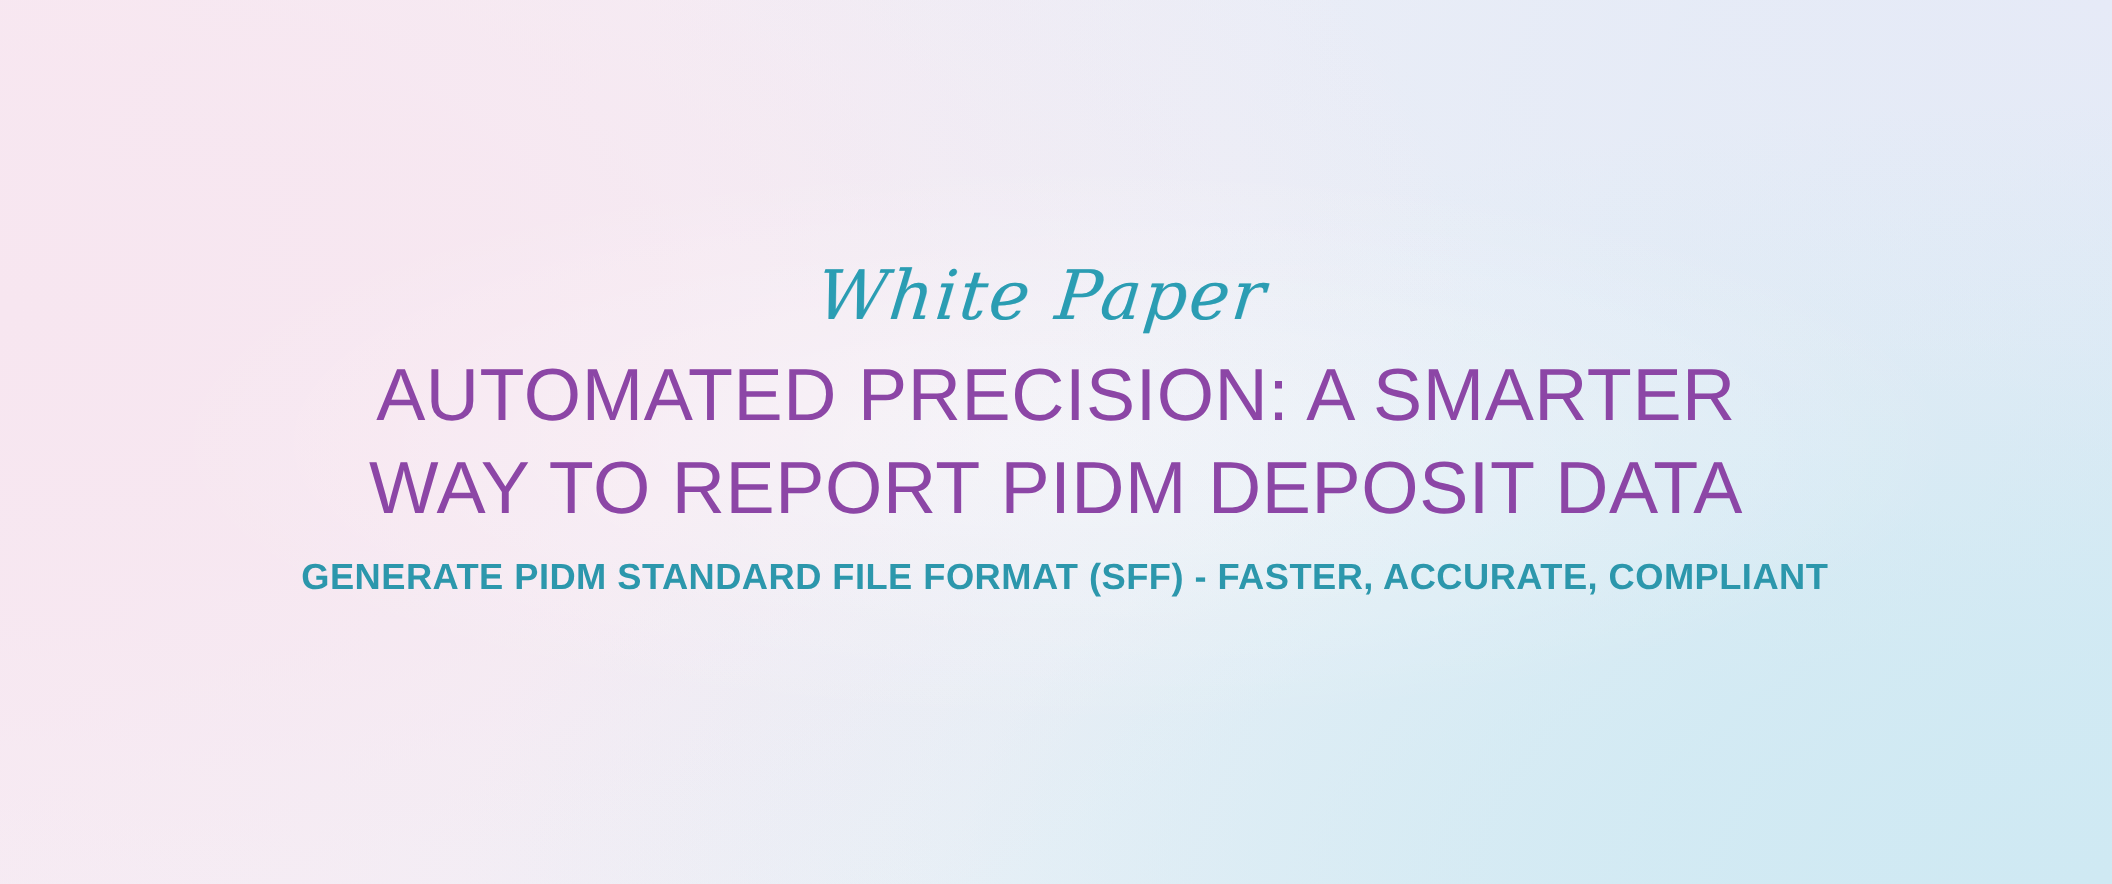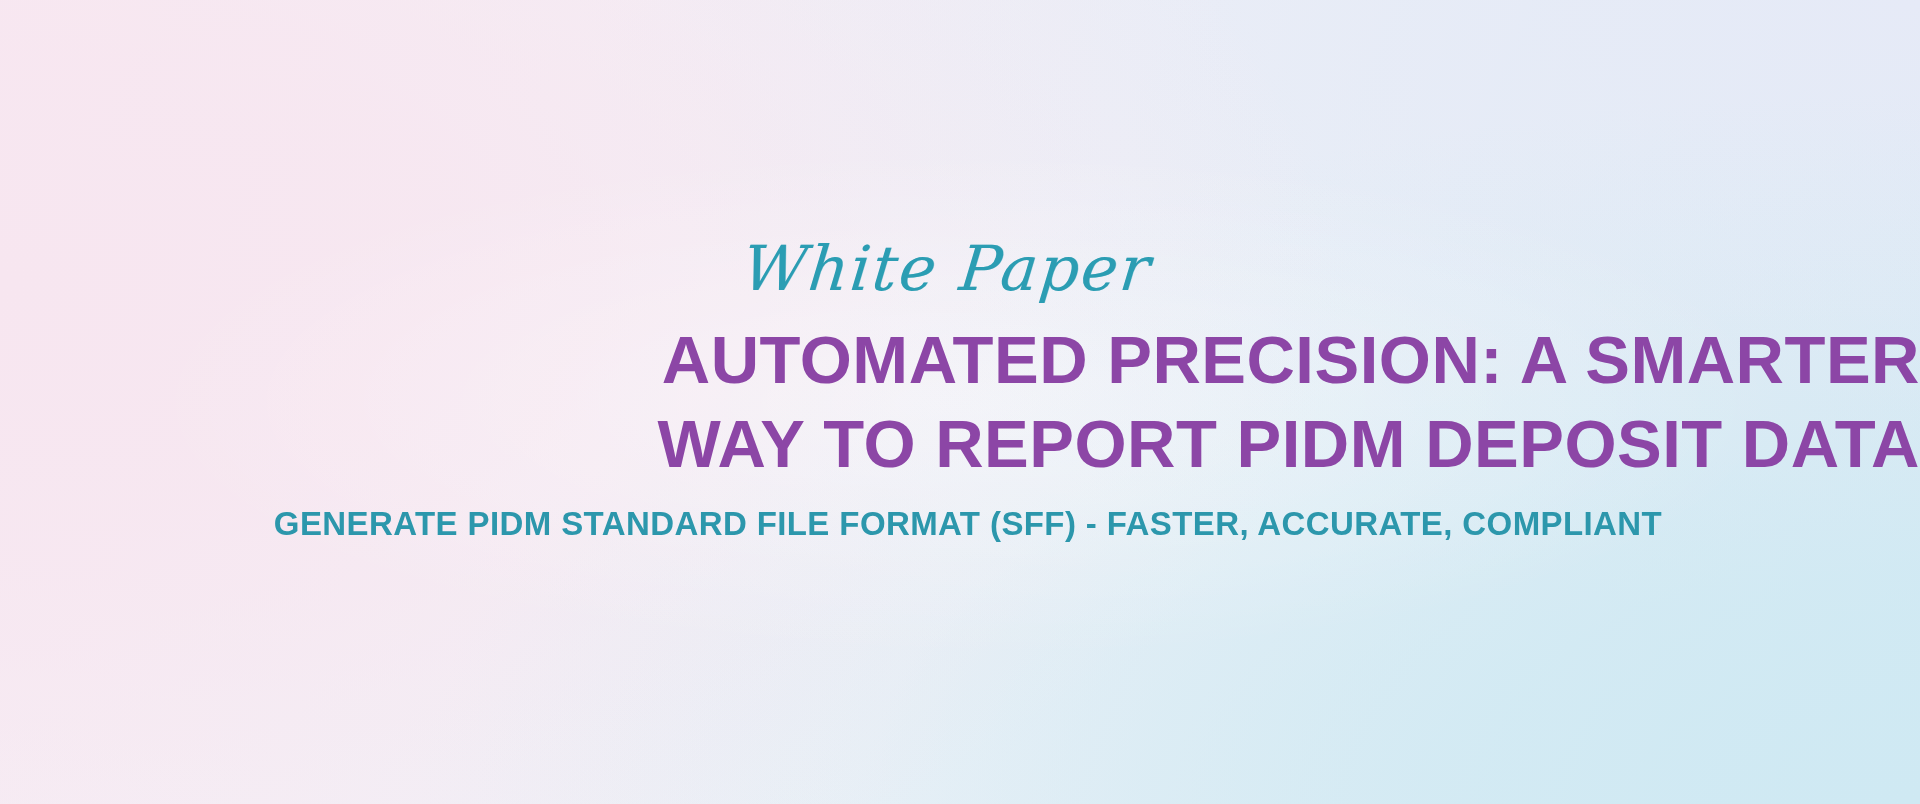--- a/index.html
+++ b/index.html
@@ -59,27 +59,26 @@
     transform: skewX(-6deg);
     text-shadow: 0.5px 0 0 rgba(43,157,179,0.35);
   }
 
   
   .title {
     margin: 0;
     padding-top: 26px;
     color: #8c46a6;
     font-family: "Liberation Sans Narrow", "Liberation Sans", sans-serif;
-    font-weight: 700;
+    font-weight: 400;
     font-size: 68px;
     line-height: 1.02;
     letter-spacing: 0.5px;
     text-transform: uppercase;
     transform: scaleX(1.0);
-    text-align: right;
   }
   .title .line {
     display: block;
     white-space: nowrap;
   }
   .title .line-1 { font-size: 67px; }
   .title .line-2 { font-size: 67px; margin-top: 16px; }
 
   
   .subtitle {

